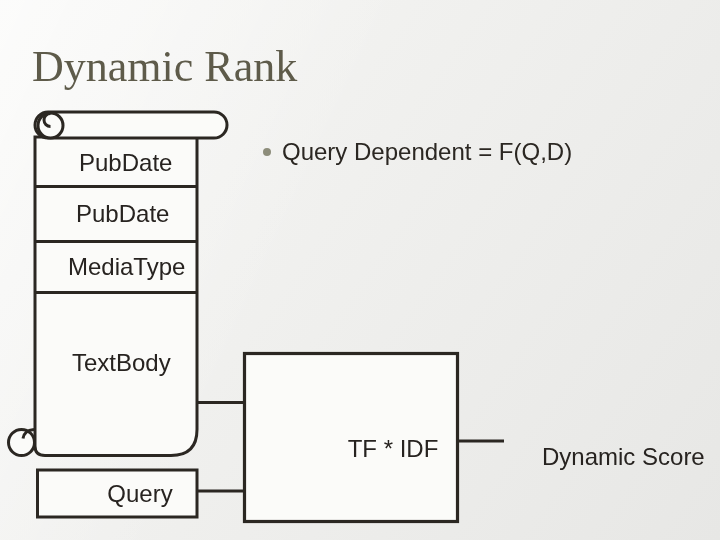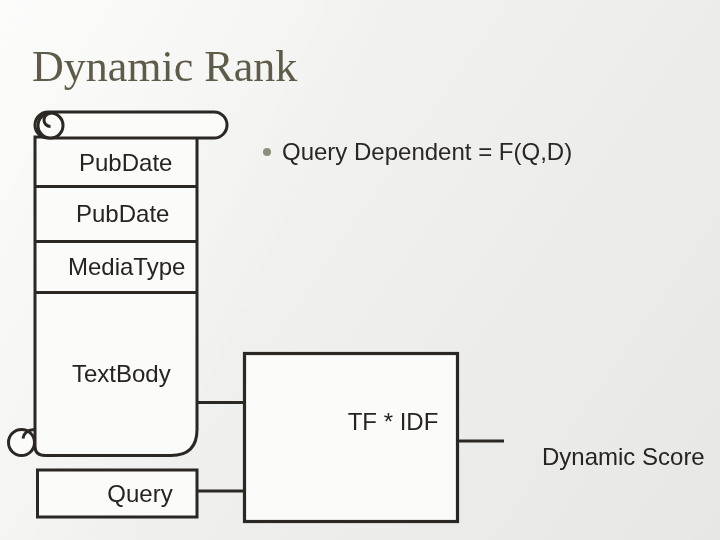--- a/index.html
+++ b/index.html
@@ -68,21 +68,21 @@
     <rect x="244.5" y="353.5" width="213" height="168" fill="#fbfbf9" stroke="#2b2722" stroke-width="3.2"></rect>
 
     <line x1="197" y1="402.5" x2="244" y2="402.5" stroke="#2b2722" stroke-width="2.8"></line>
     <line x1="197" y1="491" x2="244" y2="491" stroke="#2b2722" stroke-width="2.8"></line>
     <line x1="457.5" y1="441" x2="504" y2="441" stroke="#2b2722" stroke-width="2.8"></line>
   </svg>
 
   <div class="label" style="left:35px;top:139px;width:162px;height:47px;padding-left:21px;">PubDate</div>
   <div class="label" style="left:35px;top:187px;width:162px;height:54px;padding-left:18px;">PubDate</div>
   <div class="label" style="left:35px;top:242px;width:162px;height:50px;padding-left:10px;">MediaType</div>
-  <div class="label" style="left:35px;top:293px;width:162px;height:162px;padding-left:14px;">TextBody</div>
+  <div class="label" style="left:35px;top:282px;width:162px;height:162px;padding-left:14px;">TextBody</div>
 
   <div class="label centered" style="left:37px;top:470px;width:160px;height:47px;text-align:right;">Query</div>
 
-  <div class="label centered" style="left:244px;top:338px;width:252px;height:168px;">TF * IDF</div>
+  <div class="label centered" style="left:244px;top:365px;width:252px;height:168px;">TF * IDF</div>
 
   <div class="label" style="left:519px;top:442px;height:30px;">Dynamic Score</div>
 
 </div>
 
 </body></html>

